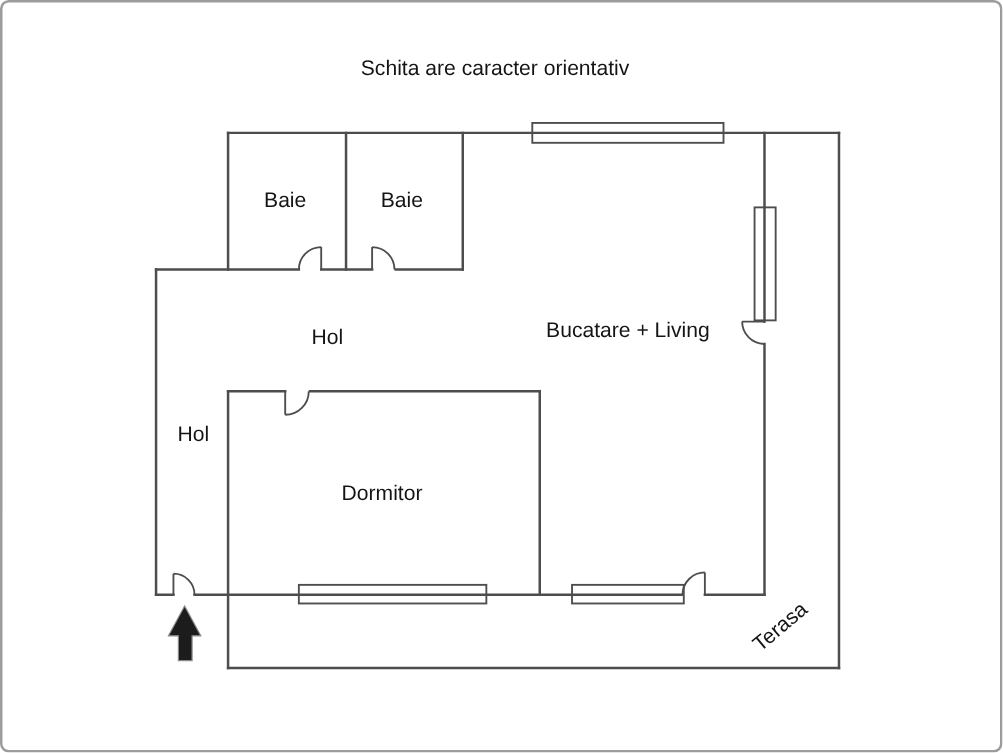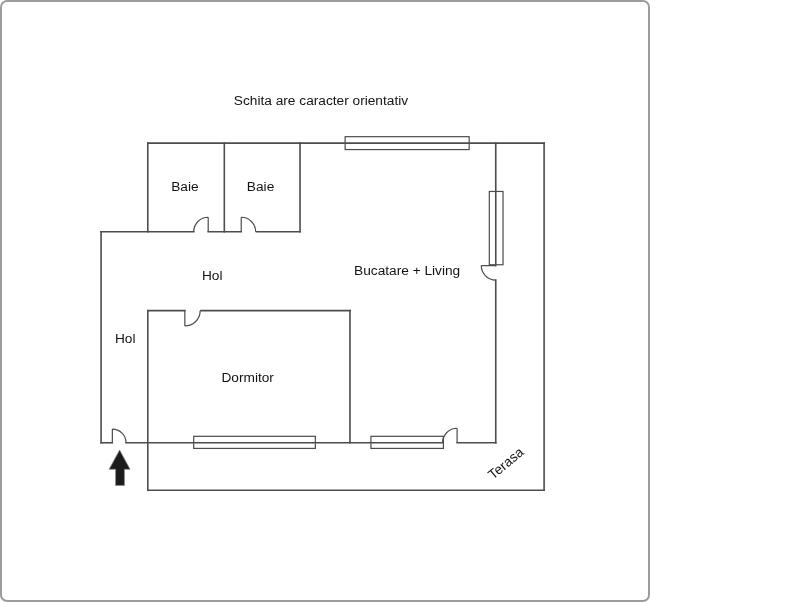--- a/index.html
+++ b/index.html
@@ -3,21 +3,21 @@
 <meta charset="utf-8">
 <style>
   html, body {
     margin: 0;
     padding: 0;
     background: #ffffff;
     font-family: "Liberation Sans", sans-serif;
   }
   .canvas {
     position: relative;
-    width: 650px;
+    width: 802px;
     height: 602px;
     box-sizing: border-box;
     background: #ffffff;
     border: 2px solid #9c9c9c;
     border-radius: 7px;
     overflow: hidden;
   }
   .canvas svg {
     position: absolute;
     inset: 0;

